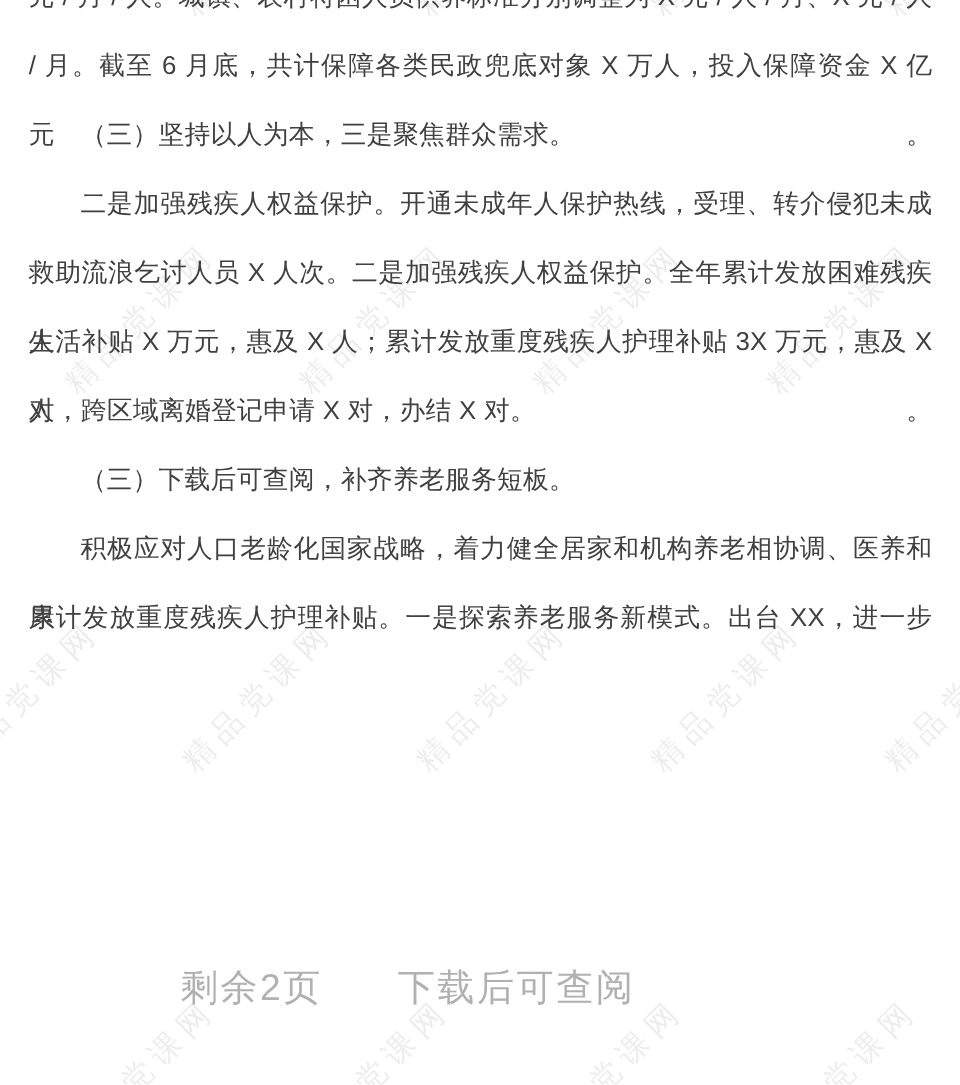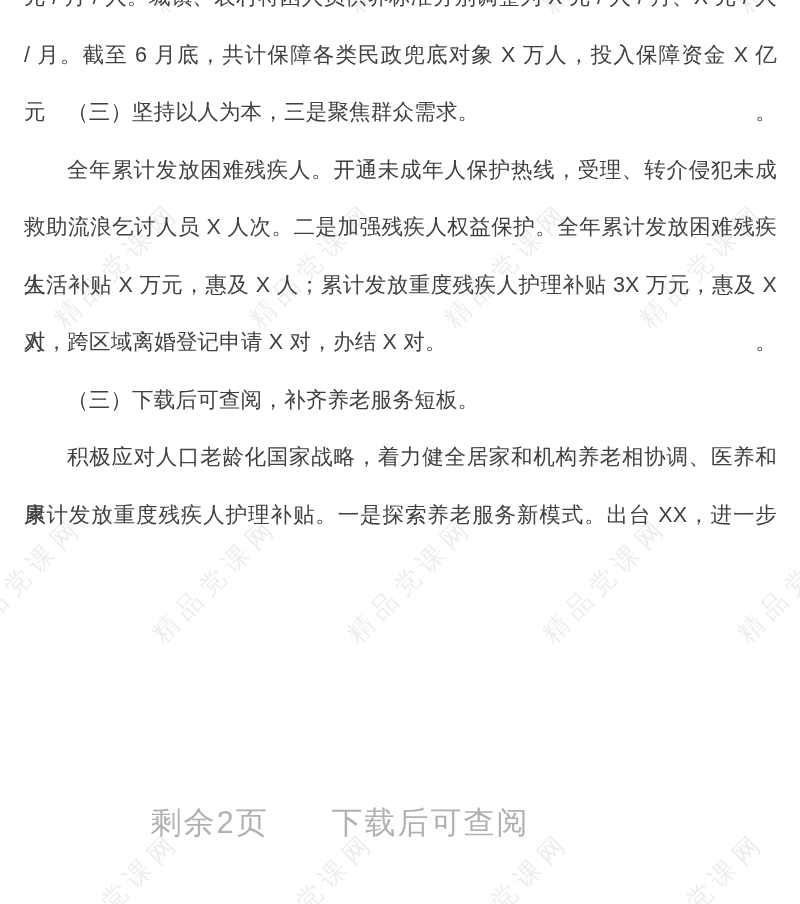--- a/index.html
+++ b/index.html
@@ -95,21 +95,21 @@
       <span class="wm" style="left: 800px; top: 580px;">精品党课网</span>
       <span class="wm" style="left: 117px; top: 895px;">精品党课网</span>
       <span class="wm" style="left: 312px; top: 895px;">精品党课网</span>
       <span class="wm" style="left: 507px; top: 895px;">精品党课网</span>
       <span class="wm" style="left: 702px; top: 895px;">精品党课网</span>
     </div>
   <div class="text-layer" style="color: rgb(64, 64, 64);">
       <div class="line fill">元 / 月 / 人。城镇、农村特困人员供养标准分别调整为 X 元 / 人 / 月、X 元 / 人</div>
       <div class="line fill">/ 月。截至 6 月底，共计保障各类民政兜底对象 X 万人，投入保障资金 X 亿元。</div>
       <div class="line indent">（三）坚持以人为本，三是聚焦群众需求。</div>
-      <div class="line indent fill">全年累计发放困难残疾人。开通未成年人保护热线，受理、转介侵犯未成</div>
+      <div class="line indent fill">二是加强残疾人权益保护。开通未成年人保护热线，受理、转介侵犯未成</div>
       <div class="line fill">救助流浪乞讨人员 X 人次。二是加强残疾人权益保护。全年累计发放困难残疾人</div>
       <div class="line fill">生活补贴 X 万元，惠及 X 人；累计发放重度残疾人护理补贴 3X 万元，惠及 X 人。</div>
       <div class="line">对，跨区域离婚登记申请 X 对，办结 X 对。</div>
       <div class="line indent">（三）下载后可查阅，补齐养老服务短板。</div>
       <div class="line indent fill">积极应对人口老龄化国家战略，着力健全居家和机构养老相协调、医养和康</div>
       <div class="line fill">累计发放重度残疾人护理补贴。一是探索养老服务新模式。出台 XX，进一步</div>
     </div>
   <div class="footer" style="color: rgb(177, 177, 177);">
     <span>剩余2页</span>
     <span class="footer-hint">下载后可查阅</span>

